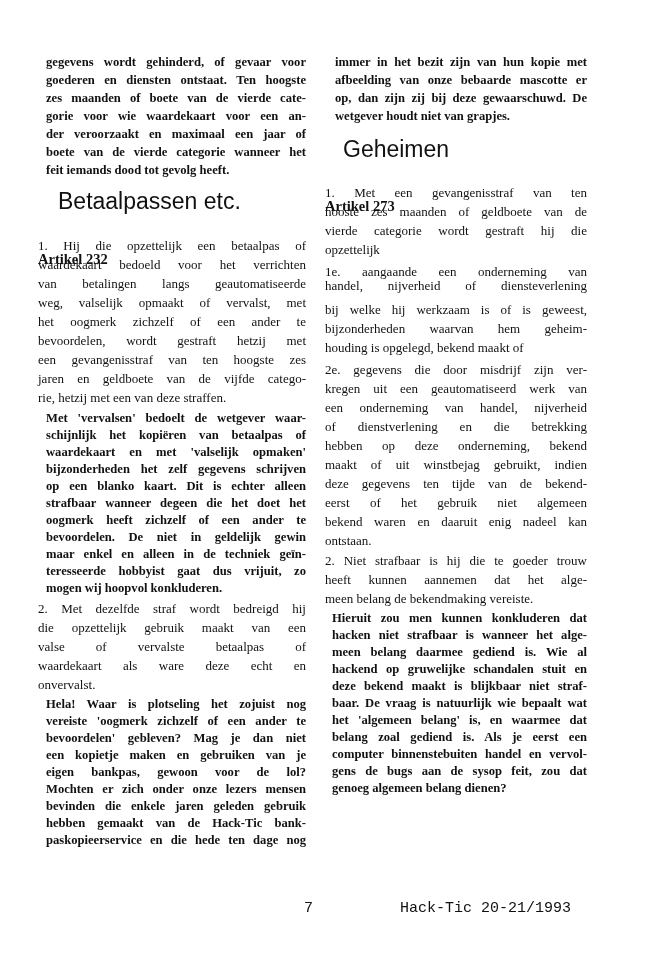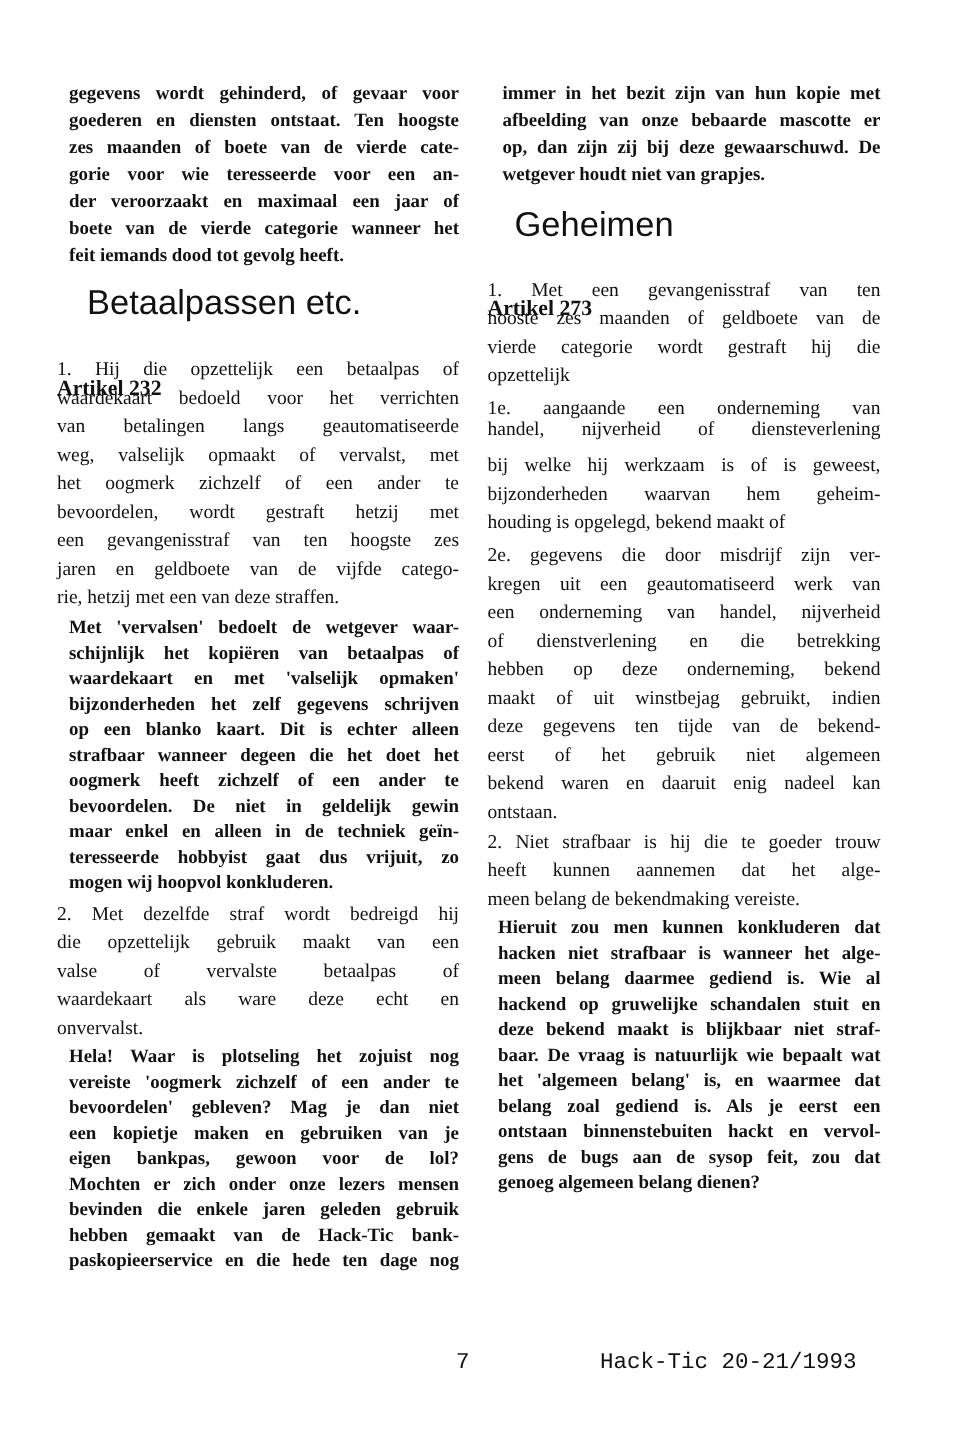--- a/index.html
+++ b/index.html
@@ -17,21 +17,21 @@
   .footer { position: absolute; font-family: "Liberation Mono", monospace; font-size: 15px; white-space: nowrap; }
 </style>
 </head>
 <body>
 
 <div class="col col-left">
 
   <div class="ln note-ln just" style="top:55px">gegevens wordt gehinderd, of gevaar voor</div>
   <div class="ln note-ln just" style="top:73px">goederen en diensten ontstaat. Ten hoogste</div>
   <div class="ln note-ln just" style="top:91px">zes maanden of boete van de vierde cate-</div>
-  <div class="ln note-ln just" style="top:109px">gorie voor wie teresseerde voor een an-</div>
+  <div class="ln note-ln just" style="top:109px">gorie voor wie waardekaart voor een an-</div>
   <div class="ln note-ln just" style="top:127px">der veroorzaakt en maximaal een jaar of</div>
   <div class="ln note-ln just" style="top:145px">boete van de vierde categorie wanneer het</div>
   <div class="ln note-ln just last" style="top:163px">feit iemands dood tot gevolg heeft.</div>
 
   <div class="heading" style="top:188px; left:12px">Betaalpassen etc.</div>
   <div class="artikel" style="top:220px; left:-8px">Artikel 232</div>
 
   <div class="ln body-ln just" style="top:238px; left:-8px; width:268px">1. Hij die opzettelijk een betaalpas of</div>
   <div class="ln body-ln just" style="top:257px; left:-8px; width:268px">waardekaart bedoeld voor het verrichten</div>
   <div class="ln body-ln just" style="top:276px; left:-8px; width:268px">van betalingen langs geautomatiseerde</div>
@@ -107,19 +107,19 @@
   <div class="ln body-ln just last" style="top:591px">meen belang de bekendmaking vereiste.</div>
 
   <div class="ln note-ln just" style="top:611px; left:7px; width:255px">Hieruit zou men kunnen konkluderen dat</div>
   <div class="ln note-ln just" style="top:628px; left:7px; width:255px">hacken niet strafbaar is wanneer het alge-</div>
   <div class="ln note-ln just" style="top:645px; left:7px; width:255px">meen belang daarmee gediend is. Wie al</div>
   <div class="ln note-ln just" style="top:662px; left:7px; width:255px">hackend op gruwelijke schandalen stuit en</div>
   <div class="ln note-ln just" style="top:679px; left:7px; width:255px">deze bekend maakt is blijkbaar niet straf-</div>
   <div class="ln note-ln just" style="top:696px; left:7px; width:255px">baar. De vraag is natuurlijk wie bepaalt wat</div>
   <div class="ln note-ln just" style="top:713px; left:7px; width:255px">het 'algemeen belang' is, en waarmee dat</div>
   <div class="ln note-ln just" style="top:730px; left:7px; width:255px">belang zoal gediend is. Als je eerst een</div>
-  <div class="ln note-ln just" style="top:747px; left:7px; width:255px">ontstaan binnenstebuiten hackt en vervol-</div>
+  <div class="ln note-ln just" style="top:747px; left:7px; width:255px">computer binnenstebuiten handel en vervol-</div>
   <div class="ln note-ln just" style="top:764px; left:7px; width:255px">gens de bugs aan de sysop feit, zou dat</div>
   <div class="ln note-ln just last" style="top:781px; left:7px; width:255px">genoeg algemeen belang dienen?</div>
 </div>
 
 <div class="footer" style="top:900px; left:304px">7</div>
 <div class="footer" style="top:900px; left:400px">Hack-Tic 20-21/1993</div>
 
 </body></html>

